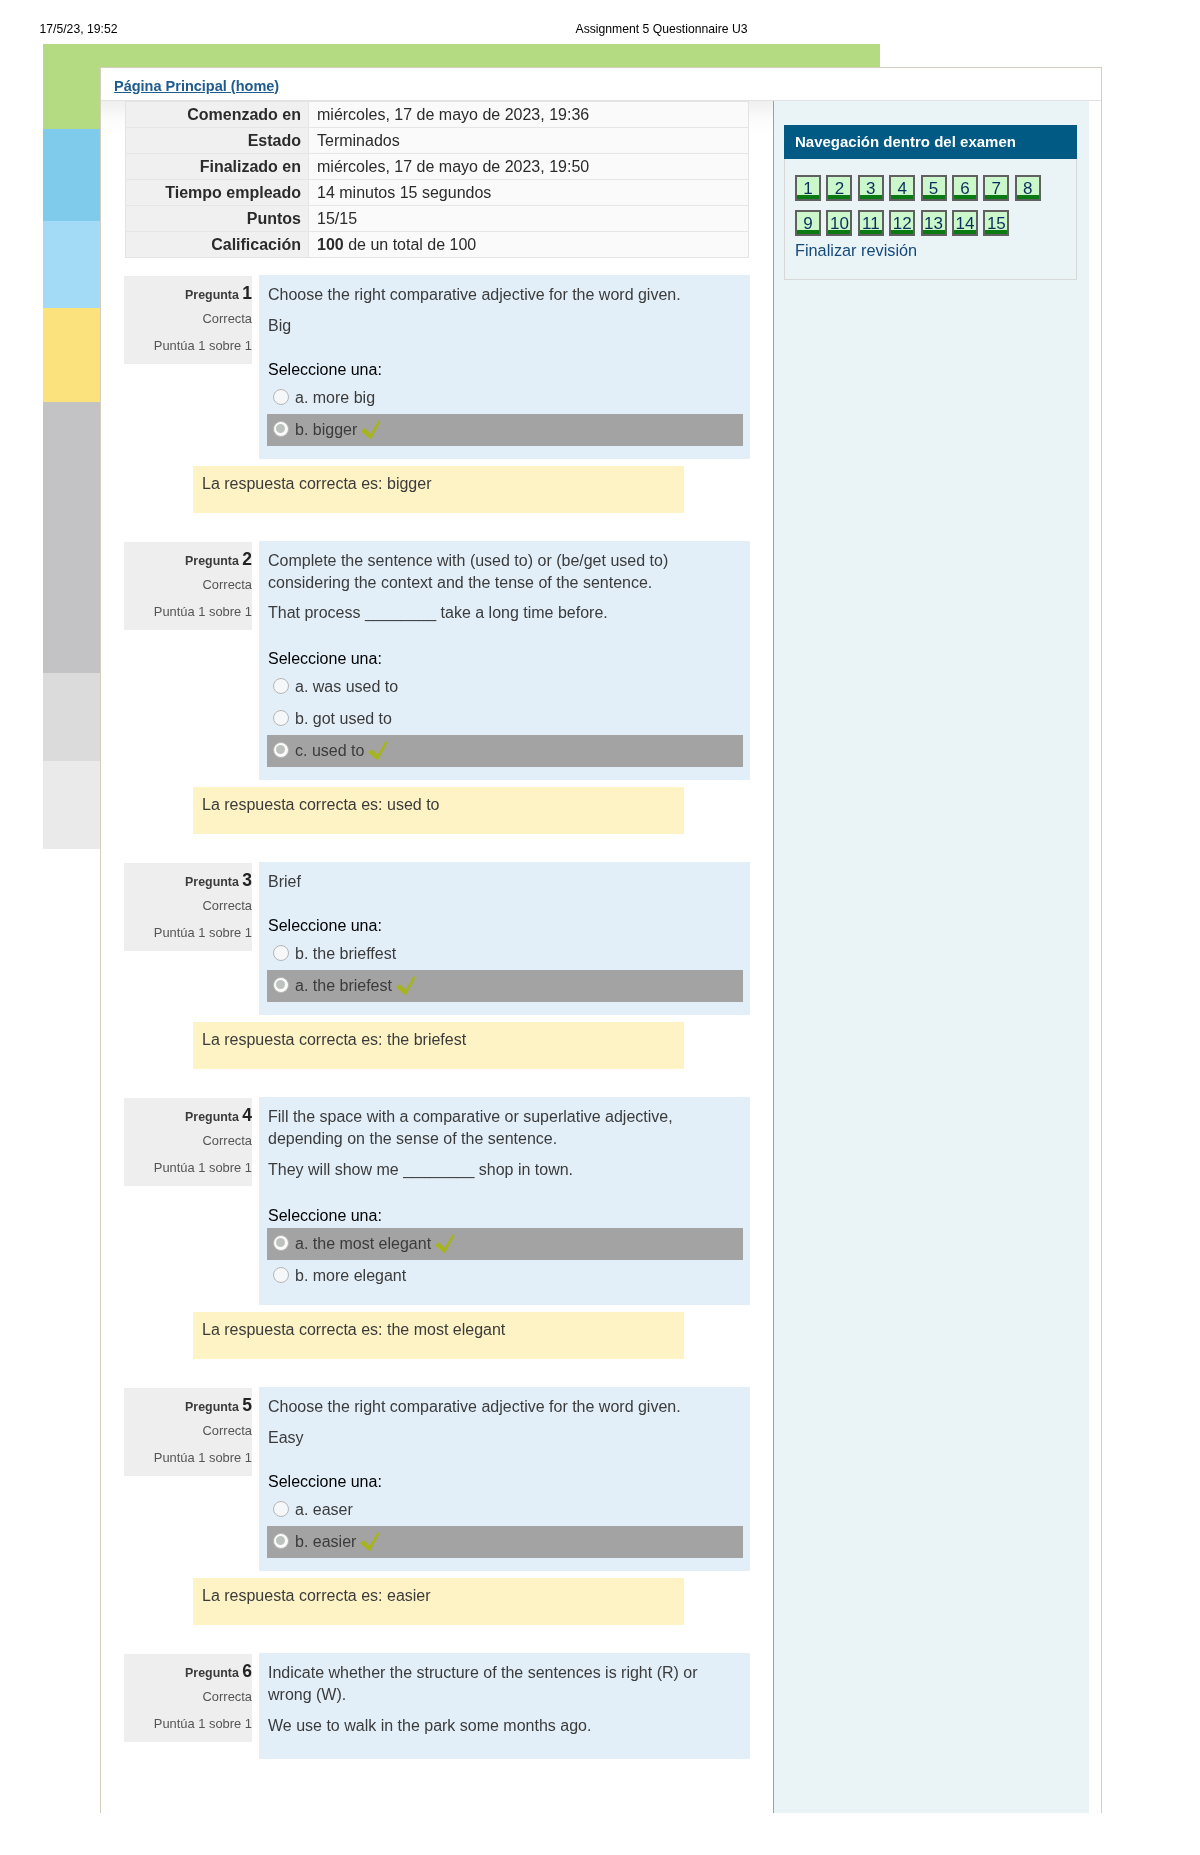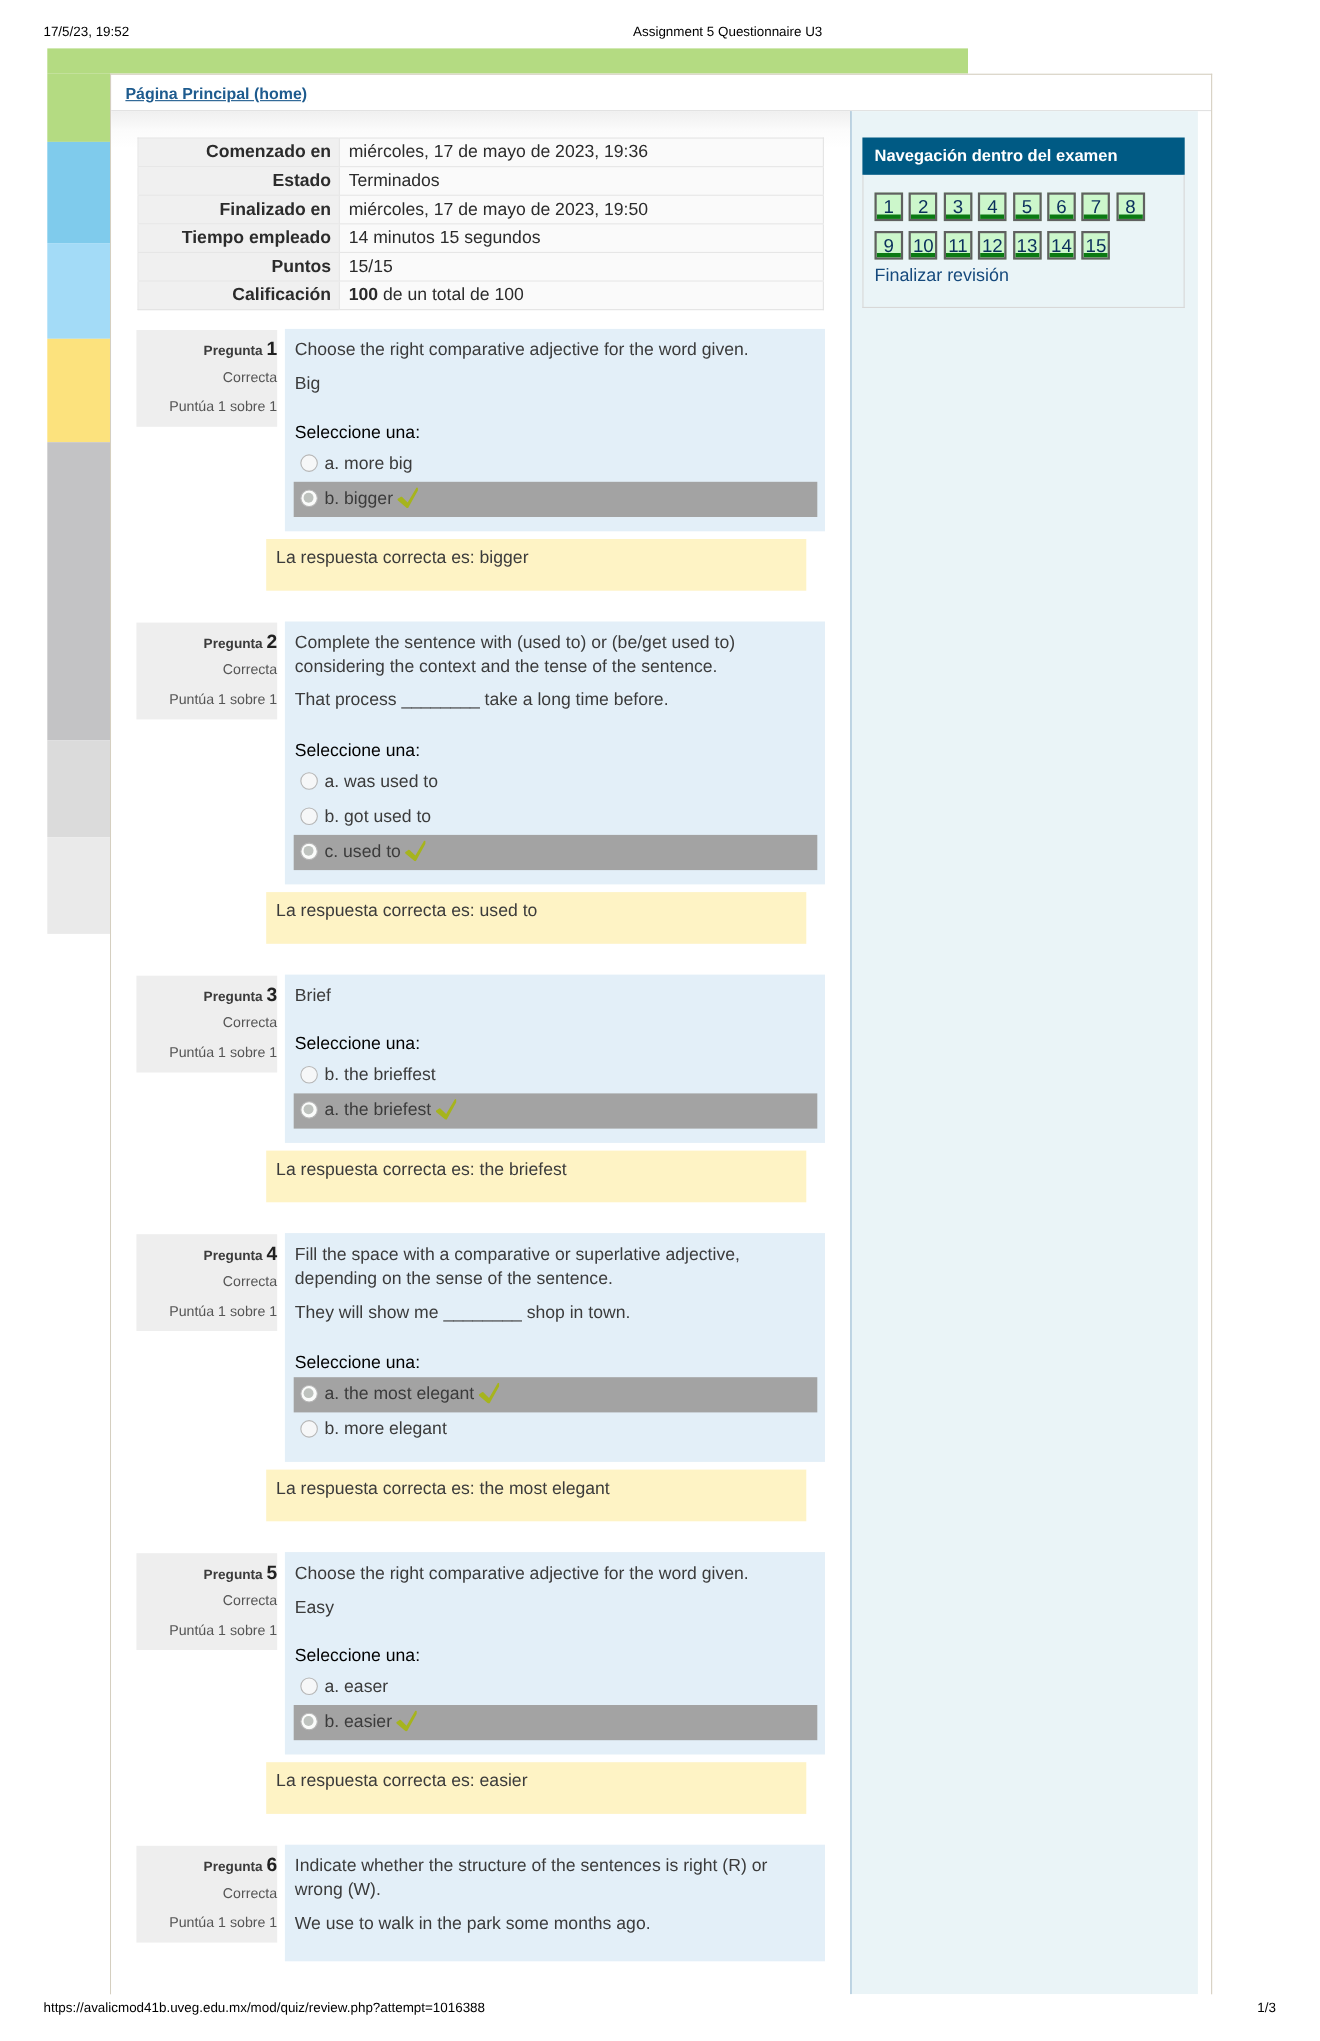--- a/index.html
+++ b/index.html
@@ -31,21 +31,21 @@
   .page { position:absolute; left:100px; top:67px; width:1002px; height:1746px;
      background:#fff; border:1px solid #d5cfc0; border-bottom:none; overflow:hidden; }
   .page-head { height:32px; padding-left:13px; padding-top:9px; }
   .page-head .title { color:#1e5b8e; font-weight:bold; font-size:14.5px;text-decoration:underline; }
   .head-sep { height:1px; background:#e2e2e2; }
   .cols { display:flex; height:1712px; }
   .main-col { width:672px; position:relative;
      background:linear-gradient(to bottom, #efefef 0px, #fbfbfb 17px, #ffffff 34px); }
   .side-col { width:316px; background:#eaf4f7; border-left:1px solid #7fa8c7; }
 
-  .summary { margin-left:24px; width:624px; border-collapse:collapse; margin-top:24px;
+  .summary { margin-left:24px; width:624px; border-collapse:collapse; 
      border:1px solid #e3e3e3; table-layout:fixed; }
   .summary td { border-top:1px solid #e6e6e6; font-size:16px; height:26px;
       vertical-align:middle; line-height:19px; padding:2px 0; }
   .summary tr:first-child td { border-top:none; }
   .summary td.lab { background:#f0f0f0; text-align:right; font-weight:bold; width:183px;
       color:#2b2b2b; padding-right:7px; border-right:1px solid #e6e6e6;}
   .summary td.val { background:#fafafa; color:#2b2b2b; padding-left:8px;}
 
   .qwrap { position:relative; margin-left:24px; width:625px; }
   .qinfo { position:absolute; left:-1px; top:1px; width:128px; background:#eeeeee;
@@ -64,21 +64,21 @@
   .opt { position:relative; height:32px; margin:0 7px 0 8px; padding-left:28px; font-size:16px;
      color:#3b3b3b; line-height:32px; white-space:nowrap; }
   .opt.correct { background:#a3a3a3; }
   .radio { position:absolute; left:6px; top:7px; width:16px; height:16px; border-radius:50%;
      border:1.5px solid #b6b6b6; background:#f6f7f8; }
   .radio.on { background:#fbfcfb; }
   .radio.on::after { content:""; position:absolute; left:2px; top:2px; width:9px; height:9px;
      border-radius:50%; background:rgba(115,125,115,0.45); }
   .tick { display:inline-block; vertical-align:-4px; margin-left:4px; }
   .qwrap:last-of-type .qbody { padding-bottom:22px; }
-  .qfeedback { margin-left:117px; width:491px; background:#fef3c5; padding:7px 10px 18px 9px;
+  .qfeedback { margin-left:68px; width:491px; background:#fef3c5; padding:7px 10px 18px 9px;
      font-size:16px; color:#3b3b3b; margin-top:7px; line-height:22px; }
 
   .navblock { margin:24px 12px 0 10px; }
   .navhead { background:#005a84; color:#fff; font-weight:bold; font-size:15px;
      padding:8px 0 9px 11px; line-height:17px; }
   .navbody { border:1px solid #d8d8d8; border-top:none; background:#eaf4f7;
      padding:16px 8px 19px 10px; }
   .navbtns { font-size:0; margin-bottom:-4px; }
   .navbtn { display:inline-block; width:26px; height:26px; margin:0 5.4px 8.5px 0;
      border:2px solid #606060; background:#ccf7cb; color:#0a2f5c; font-size:17px;
@@ -277,17 +277,13 @@
             <span class="navbtn">13</span>
             <span class="navbtn">14</span>
             <span class="navbtn">15</span>
           </div>
           <div class="navfin">Finalizar revisión</div>
         </div>
       </div>
     </div>
   </div>
 </div>
-<div class="print-footer">
-  <div class="pf-left">https://avalicmod41b.uveg.edu.mx/mod/quiz/review.php?attempt=1016388</div>
-  <div class="pf-right">1/3</div>
 </div>
-</div>
 
 </body></html>

